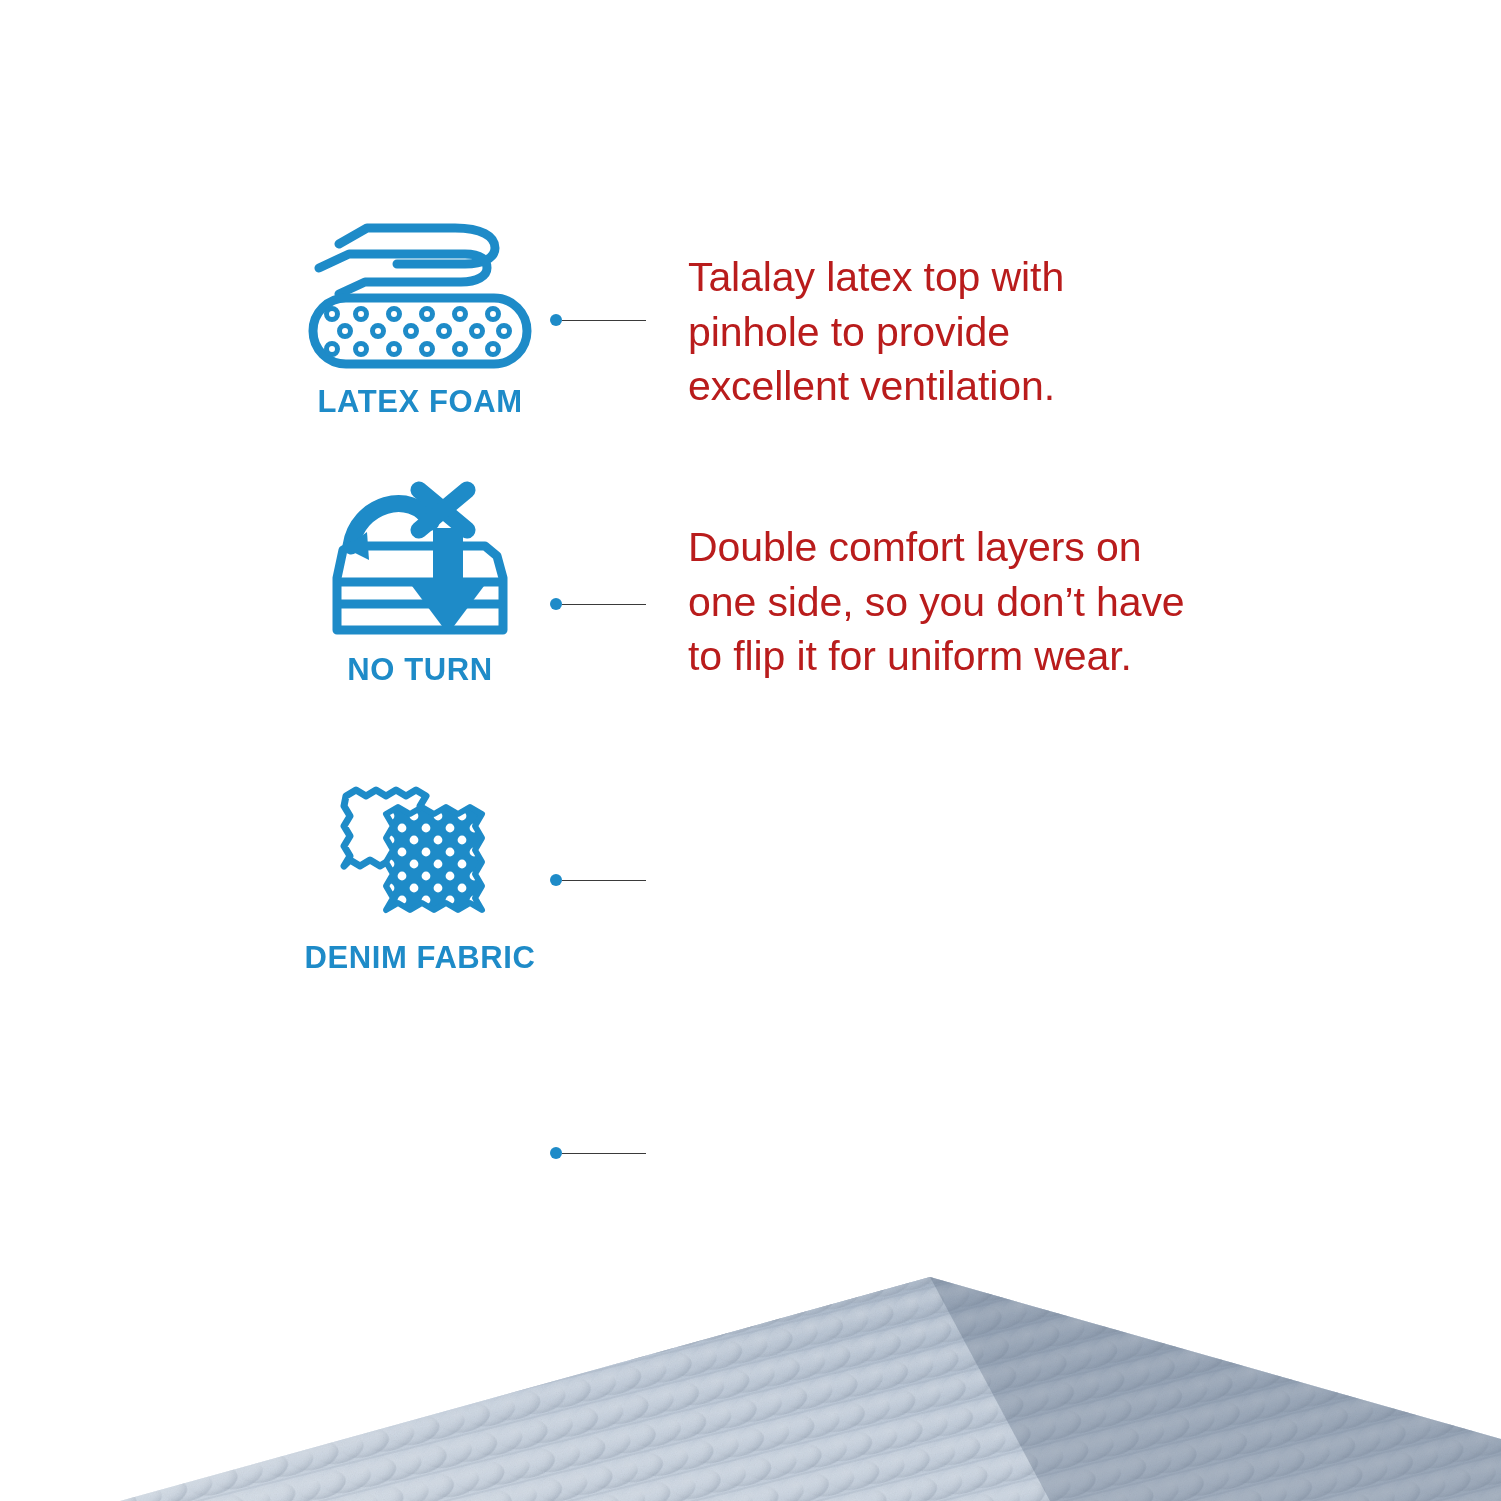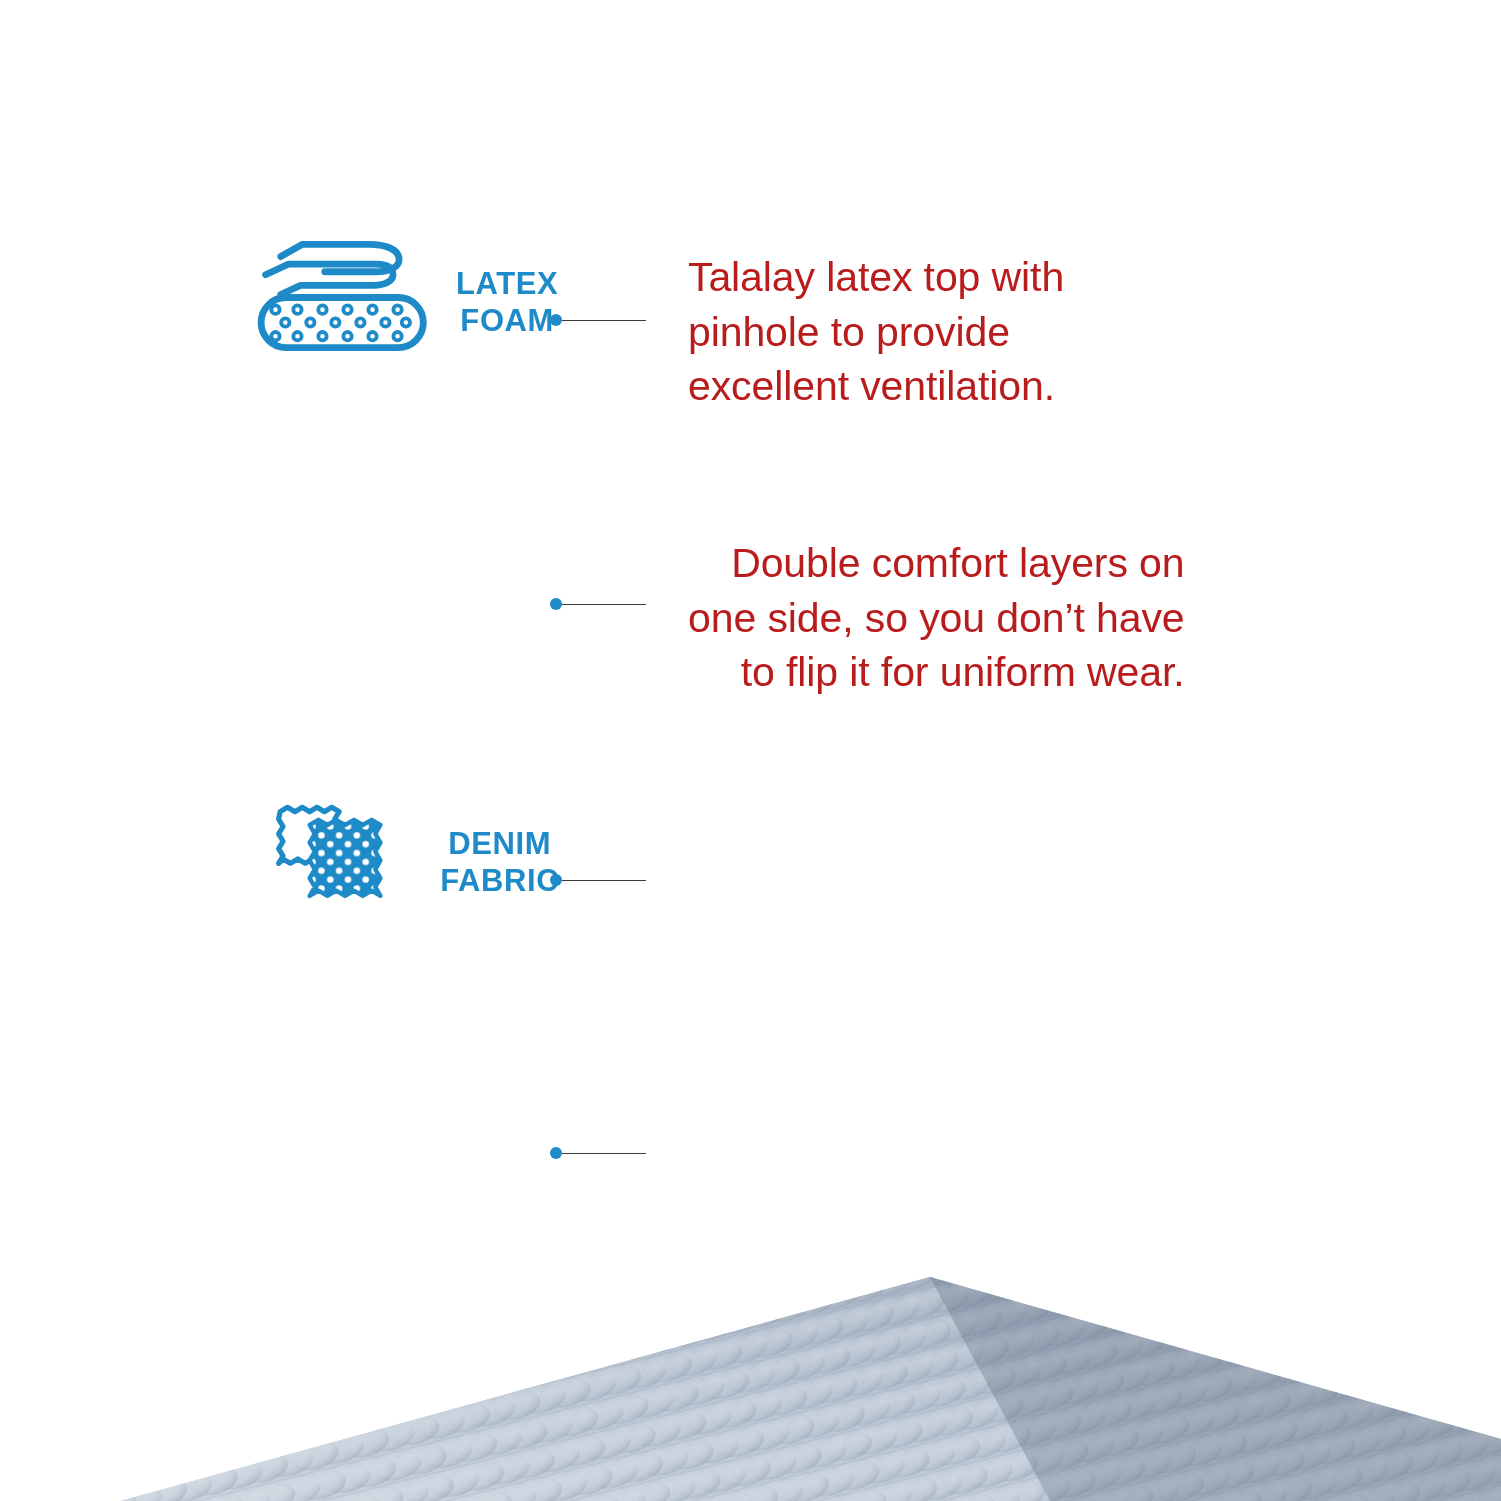--- a/index.html
+++ b/index.html
@@ -16,21 +16,21 @@
     width: 1501px;
     height: 1501px;
     background: #ffffff;
     overflow: hidden;
   }
   .icon-block {
     position: absolute;
     width: 330px;
     left: 255px;
     display: flex;
-    flex-direction: row;
+    flex-direction: column;
     align-items: center;
   }
   .icon-art {
     display: block;
   }
   .icon-label {
     margin-top: 14px;
     color: #1e8bc8;
     font-family: "Liberation Sans", sans-serif;
     font-weight: bold;
@@ -126,27 +126,48 @@
 
   <div class="connector" style="left:550px; top:314px;">
     <span class="dot"></span>
     <span class="rule" style="width:84px;"></span>
   </div>
 
   <div class="desc" style="top:250px;">Talalay latex top with
 pinhole to provide
 excellent ventilation.</div>
 
+  <div class="icon-block" style="top:478px;">
+    <svg class="icon-art" width="210" height="160" viewBox="0 0 210 160">
+
+      <path d="M36 68 C42 26 96 10 116 44" fill="none" stroke="#1e8bc8" stroke-width="17" stroke-linecap="round"></path>
+      <path d="M30 70 L52 54 L54 82 Z" fill="#1e8bc8"></path>
+
+      <g stroke="#1e8bc8" stroke-width="17" stroke-linecap="round">
+        <line x1="104" y1="12" x2="152" y2="52"></line>
+        <line x1="152" y1="12" x2="104" y2="52"></line>
+      </g>
+
+      <g fill="none" stroke="#1e8bc8" stroke-width="9" stroke-linejoin="round" stroke-linecap="round">
+        <path d="M28 72 L36 68 L170 68 L182 78 L188 100 L188 152 L22 152 L22 100 Z"></path>
+        <path d="M24 104 L186 104"></path>
+        <path d="M24 126 L186 126"></path>
+      </g>
+
+      <path d="M118 50 L148 50 L148 104 L172 104 L133 156 L94 104 L118 104 Z" fill="#1e8bc8"></path>
+    </svg>
+    <div class="icon-label">NO TURN</div>
+  </div>
 
   <div class="connector" style="left:550px; top:598px;">
     <span class="dot"></span>
     <span class="rule" style="width:84px;"></span>
   </div>
 
-  <div class="desc" style="top:536px;text-align:right;">Double comfort layers on
+  <div class="desc" style="top:520px;">Double comfort layers on
 one side, so you don’t have
 to flip it for uniform wear.</div>
 
   <div class="icon-block" style="top:786px;justify-content:flex-end;">
     <svg class="icon-art" width="216" height="140" viewBox="0 0 216 140">
       <defs>
 
         <pattern id="weaveDots" x="0" y="0" width="24" height="24" patternUnits="userSpaceOnUse">
           <rect width="24" height="24" fill="#1e8bc8"></rect>
           <circle cx="6" cy="6" r="4.4" fill="#ffffff"></circle>

